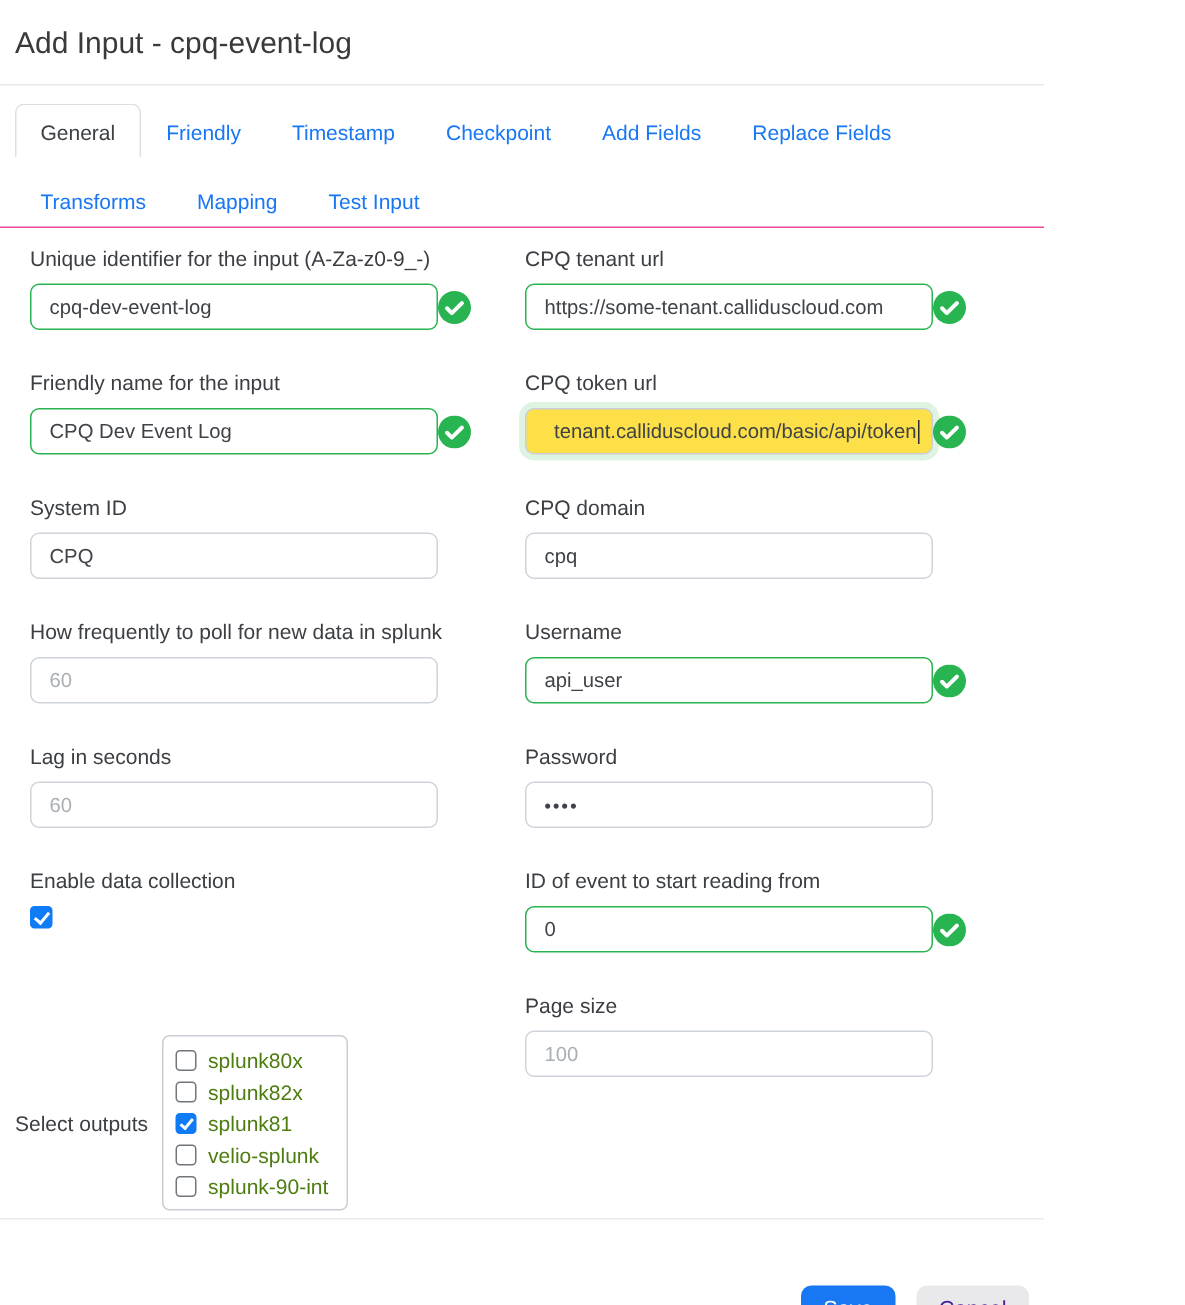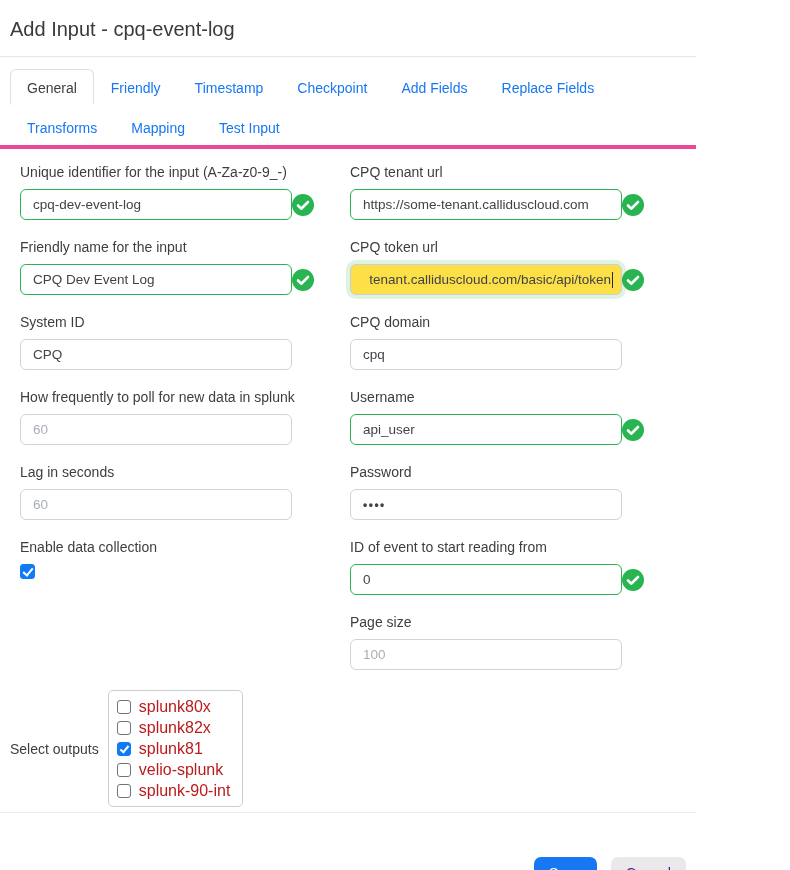--- a/index.html
+++ b/index.html
@@ -5,32 +5,32 @@
   html,body{margin:0;padding:0;background:#fff;}
   .page{position:relative;width:696px;height:870px;background:#ffffff;
         font-family:"Liberation Sans","DejaVu Sans",sans-serif;overflow:hidden;}
 
   
   .title{position:absolute;top:16px;left:10px;font-size:20px;color:#3a3a3a;line-height:26px;}
   .divider-top{position:absolute;top:56px;left:0;right:0;height:1px;background:#e6e7e9;}
 
   
   .tabs{position:absolute;top:69px;left:0;right:0;padding:0 10px;display:flex;flex-wrap:wrap;
-        row-gap:4px;border-bottom:4px solid #ec4899;box-sizing:border-box;}
+        row-gap:10px;border-bottom:1px solid #ec4899;box-sizing:border-box;}
   .tab{display:block;padding:8px 16px;font-size:14px;line-height:20px;height:36px;
        box-sizing:border-box;color:#1877f2;cursor:pointer;text-decoration:none;
        border:1px solid transparent;}
   .tab.active{color:#3c4045;background:#fff;border:1px solid #dcdfe3;border-bottom-color:#fff;
        border-radius:6px 6px 0 0;}
 
   
   .col{position:absolute;top:163px;width:320px;}
   .col-left{left:20px;}
   .col-right{left:350px;}
-  .grp{margin-bottom:18px;}
+  .grp{margin-bottom:26px;}
   .lbl{display:block;font-size:14px;line-height:19px;color:#3b3e42;margin-bottom:7px;white-space:nowrap;}
   .input-row{display:flex;align-items:center;}
   .text-input{width:272px;height:31px;box-sizing:border-box;border:1px solid #ced4da;border-radius:6px;
        padding:0 12px;font-size:13.5px;color:#3f4348;background:#fff;outline:none;
        font-family:"Liberation Sans","DejaVu Sans",sans-serif;}
   .text-input::placeholder{color:#a9afb5;opacity:1;}
   .text-input.valid{border-color:#28b450;}
   .pw{font-size:12px;letter-spacing:1.5px;font-weight:bold;}
   .check-ic{flex:0 0 auto;width:22px;height:22px;}
 
@@ -49,21 +49,21 @@
       border:solid #fff;border-width:0 2px 2px 0;transform:rotate(40deg);}
   .enable-cb{margin-top:3px;}
 
   
   .sel-row{position:absolute;top:690px;left:10px;display:flex;align-items:center;gap:9px;}
   .sel-lbl{font-size:14px;color:#3b3e42;}
   .sel-box{border:1px solid #c9ced4;border-radius:5px;padding:5px 12px 5px 8px;background:#fff;}
   .sel-opt{display:flex;align-items:center;gap:8px;height:21px;cursor:pointer;}
   .sel-opt .cb{width:14px;height:14px;}
   .sel-opt .cb.checked::after{left:4px;top:1px;width:3px;height:7px;}
-  .opt-txt{font-size:16px;color:#b91c1c;white-space:nowrap;}
+  .opt-txt{font-size:14px;color:#4d7c0f;white-space:nowrap;}
 
   
   .divider-bottom{position:absolute;top:812px;left:0;right:0;height:1px;background:#e8eaec;}
   .footer{position:absolute;top:828px;right:10px;display:flex;gap:14px;}
   .btn{border:none;border-radius:7px;padding:7px 15px;font-size:14.5px;line-height:19px;
        cursor:pointer;font-family:"Liberation Sans","DejaVu Sans",sans-serif;margin-top:29px;}
   .btn-save{background:#1877f2;color:#ffffff;}
   .btn-cancel{background:#e9e9eb;color:#4c1d95;}
 </style>
 </head>

